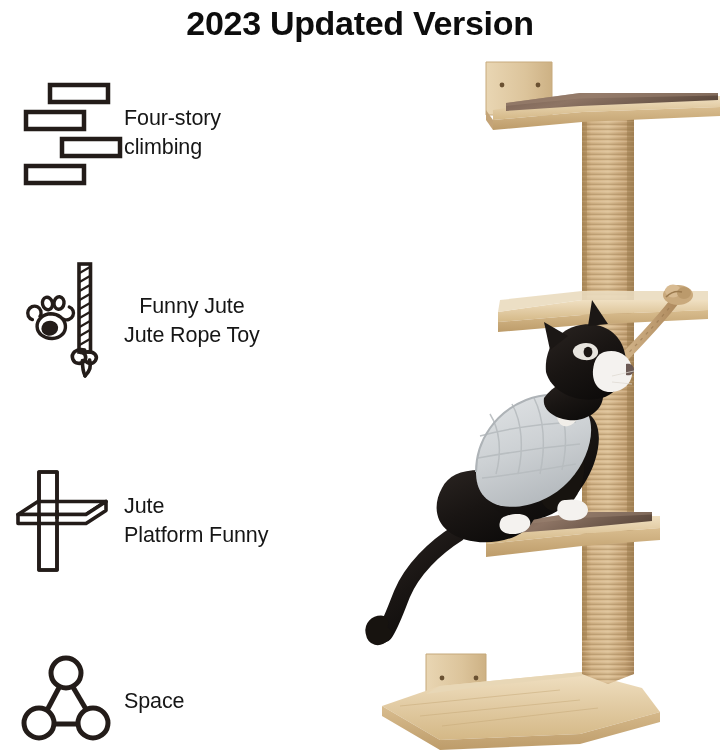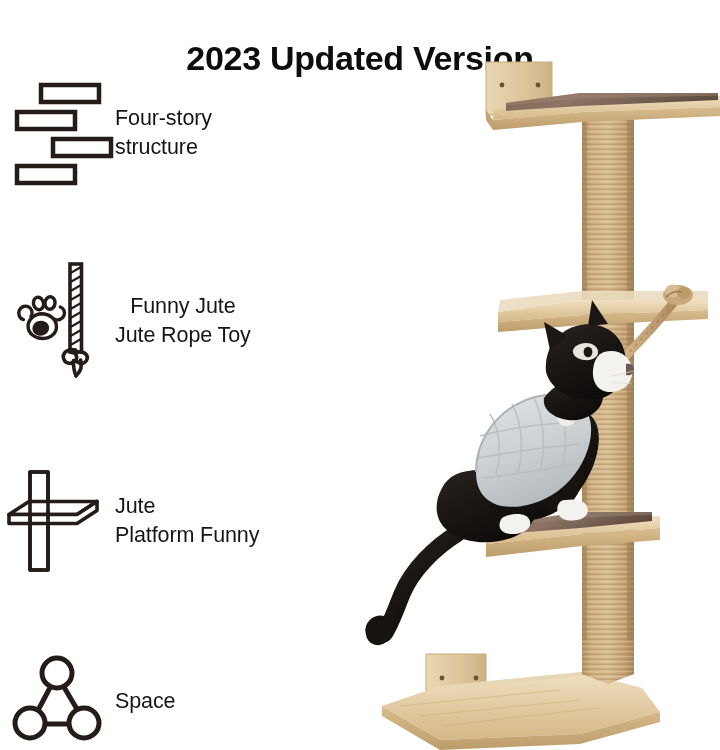--- a/index.html
+++ b/index.html
@@ -31,34 +31,33 @@
     position: absolute;
     left: 0;
     top: 4px;
     width: 720px;
     text-align: center;
     font-size: 34px;
     font-weight: 700;
     letter-spacing: -0.3px;
     color: #0d0d0d;
     white-space: nowrap;
-    margin-top: 35px;
   }
 
   
   .features {
     position: absolute;
     left: 0;
     top: 70px;
     width: 360px;
     height: 680px;
   }
   .feature {
     position: absolute;
-    left: 7px;
+    left: 16px;
     width: 350px;
     display: flex;
     align-items: center;
   }
   .feature-icon {
     width: 108px;
     min-width: 108px;
     height: 110px;
     display: flex;
     align-items: center;
@@ -112,21 +111,21 @@
           <g fill="#ffffff" stroke="#231c19" stroke-width="4.5">
             <rect x="30" y="4" width="58" height="17"></rect>
             <rect x="6" y="31" width="58" height="17"></rect>
             <rect x="42" y="58" width="58" height="17"></rect>
             <rect x="6" y="85" width="58" height="17"></rect>
           </g>
         </svg>
       </div>
       <div class="feature-label">
         <span class="ln">Four-story</span>
-        <span class="ln">structure</span>
+        <span class="ln">climbing</span>
       </div>
     </div>
 
     <div class="feature" id="feature-1">
       <div class="feature-icon">
         <svg width="100" height="118" viewBox="0 0 100 118" aria-hidden="true">
 
           <g fill="none" stroke="#231c19" stroke-width="3.4" stroke-linecap="round">
             <path d="M20 54.5 c2.2 -3.6 1.0 -8.0 -2.6 -9.7 c-3.6 -1.7 -7.7 0.1 -9.2 3.9 c-1.5 3.8 0.5 7.8 4.2 8.9"></path>
             <ellipse cx="27.5" cy="41.5" rx="5.0" ry="6.3" transform="rotate(-14 27.5 41.5)"></ellipse>

